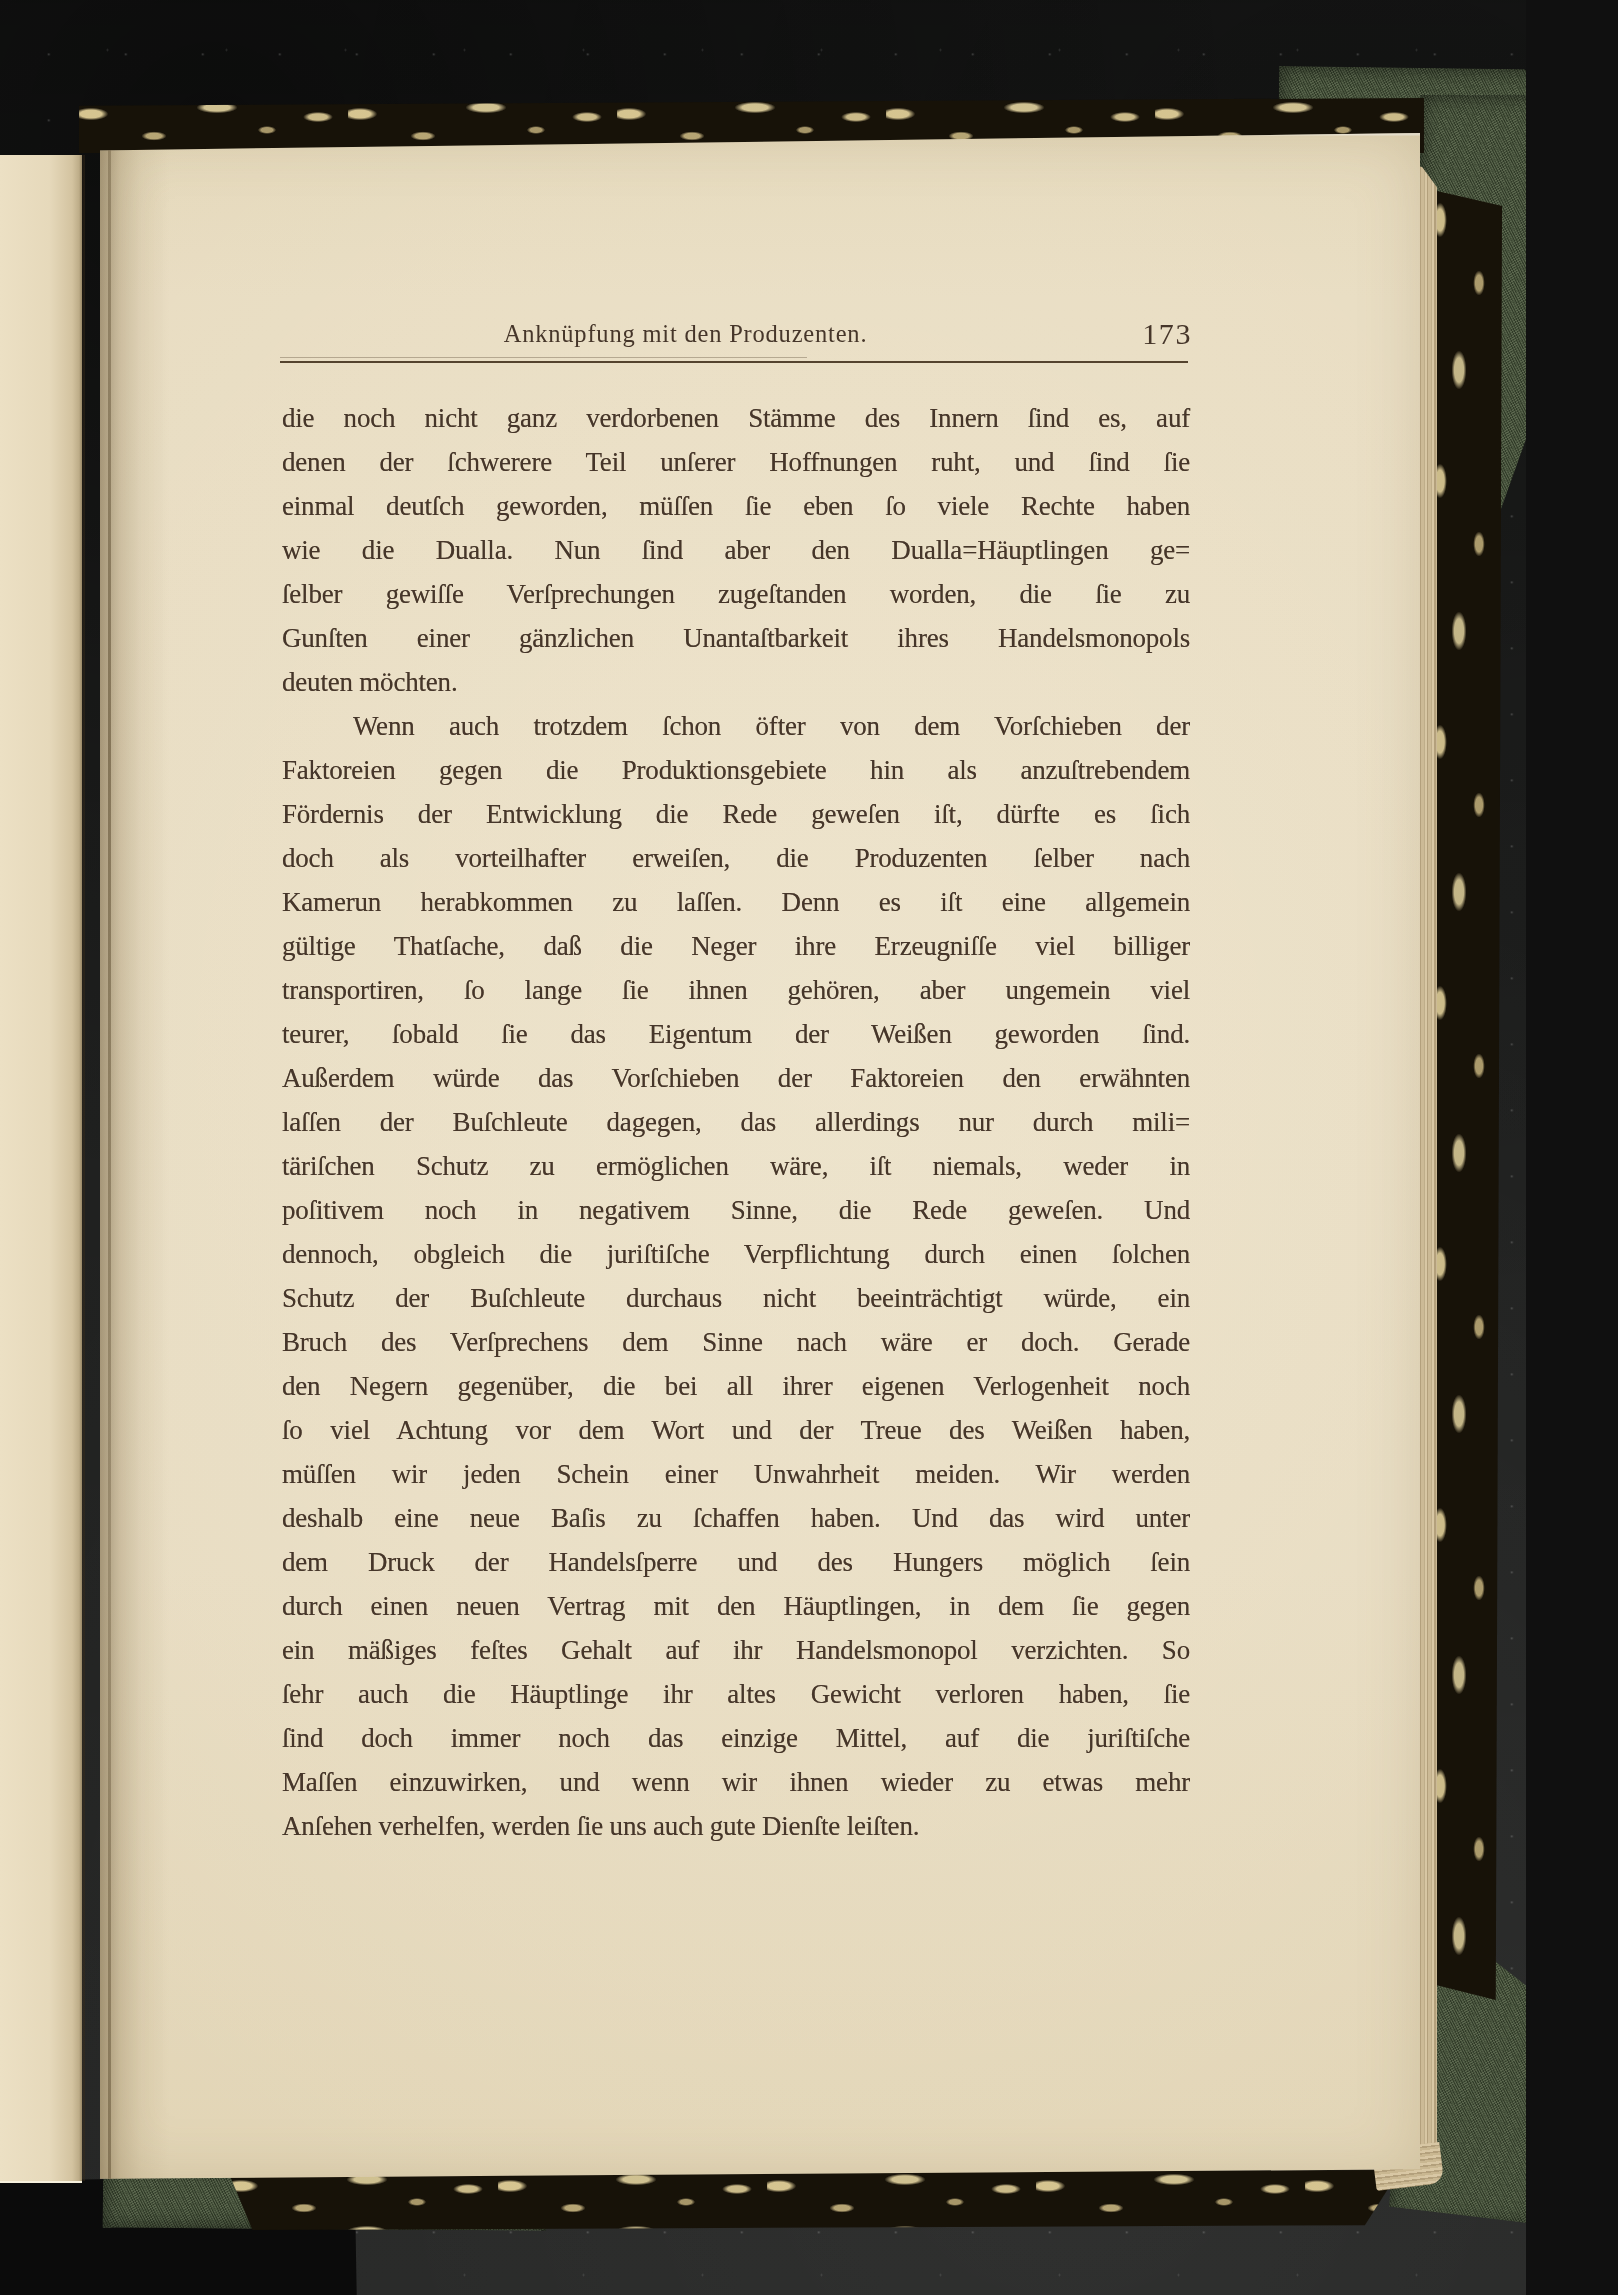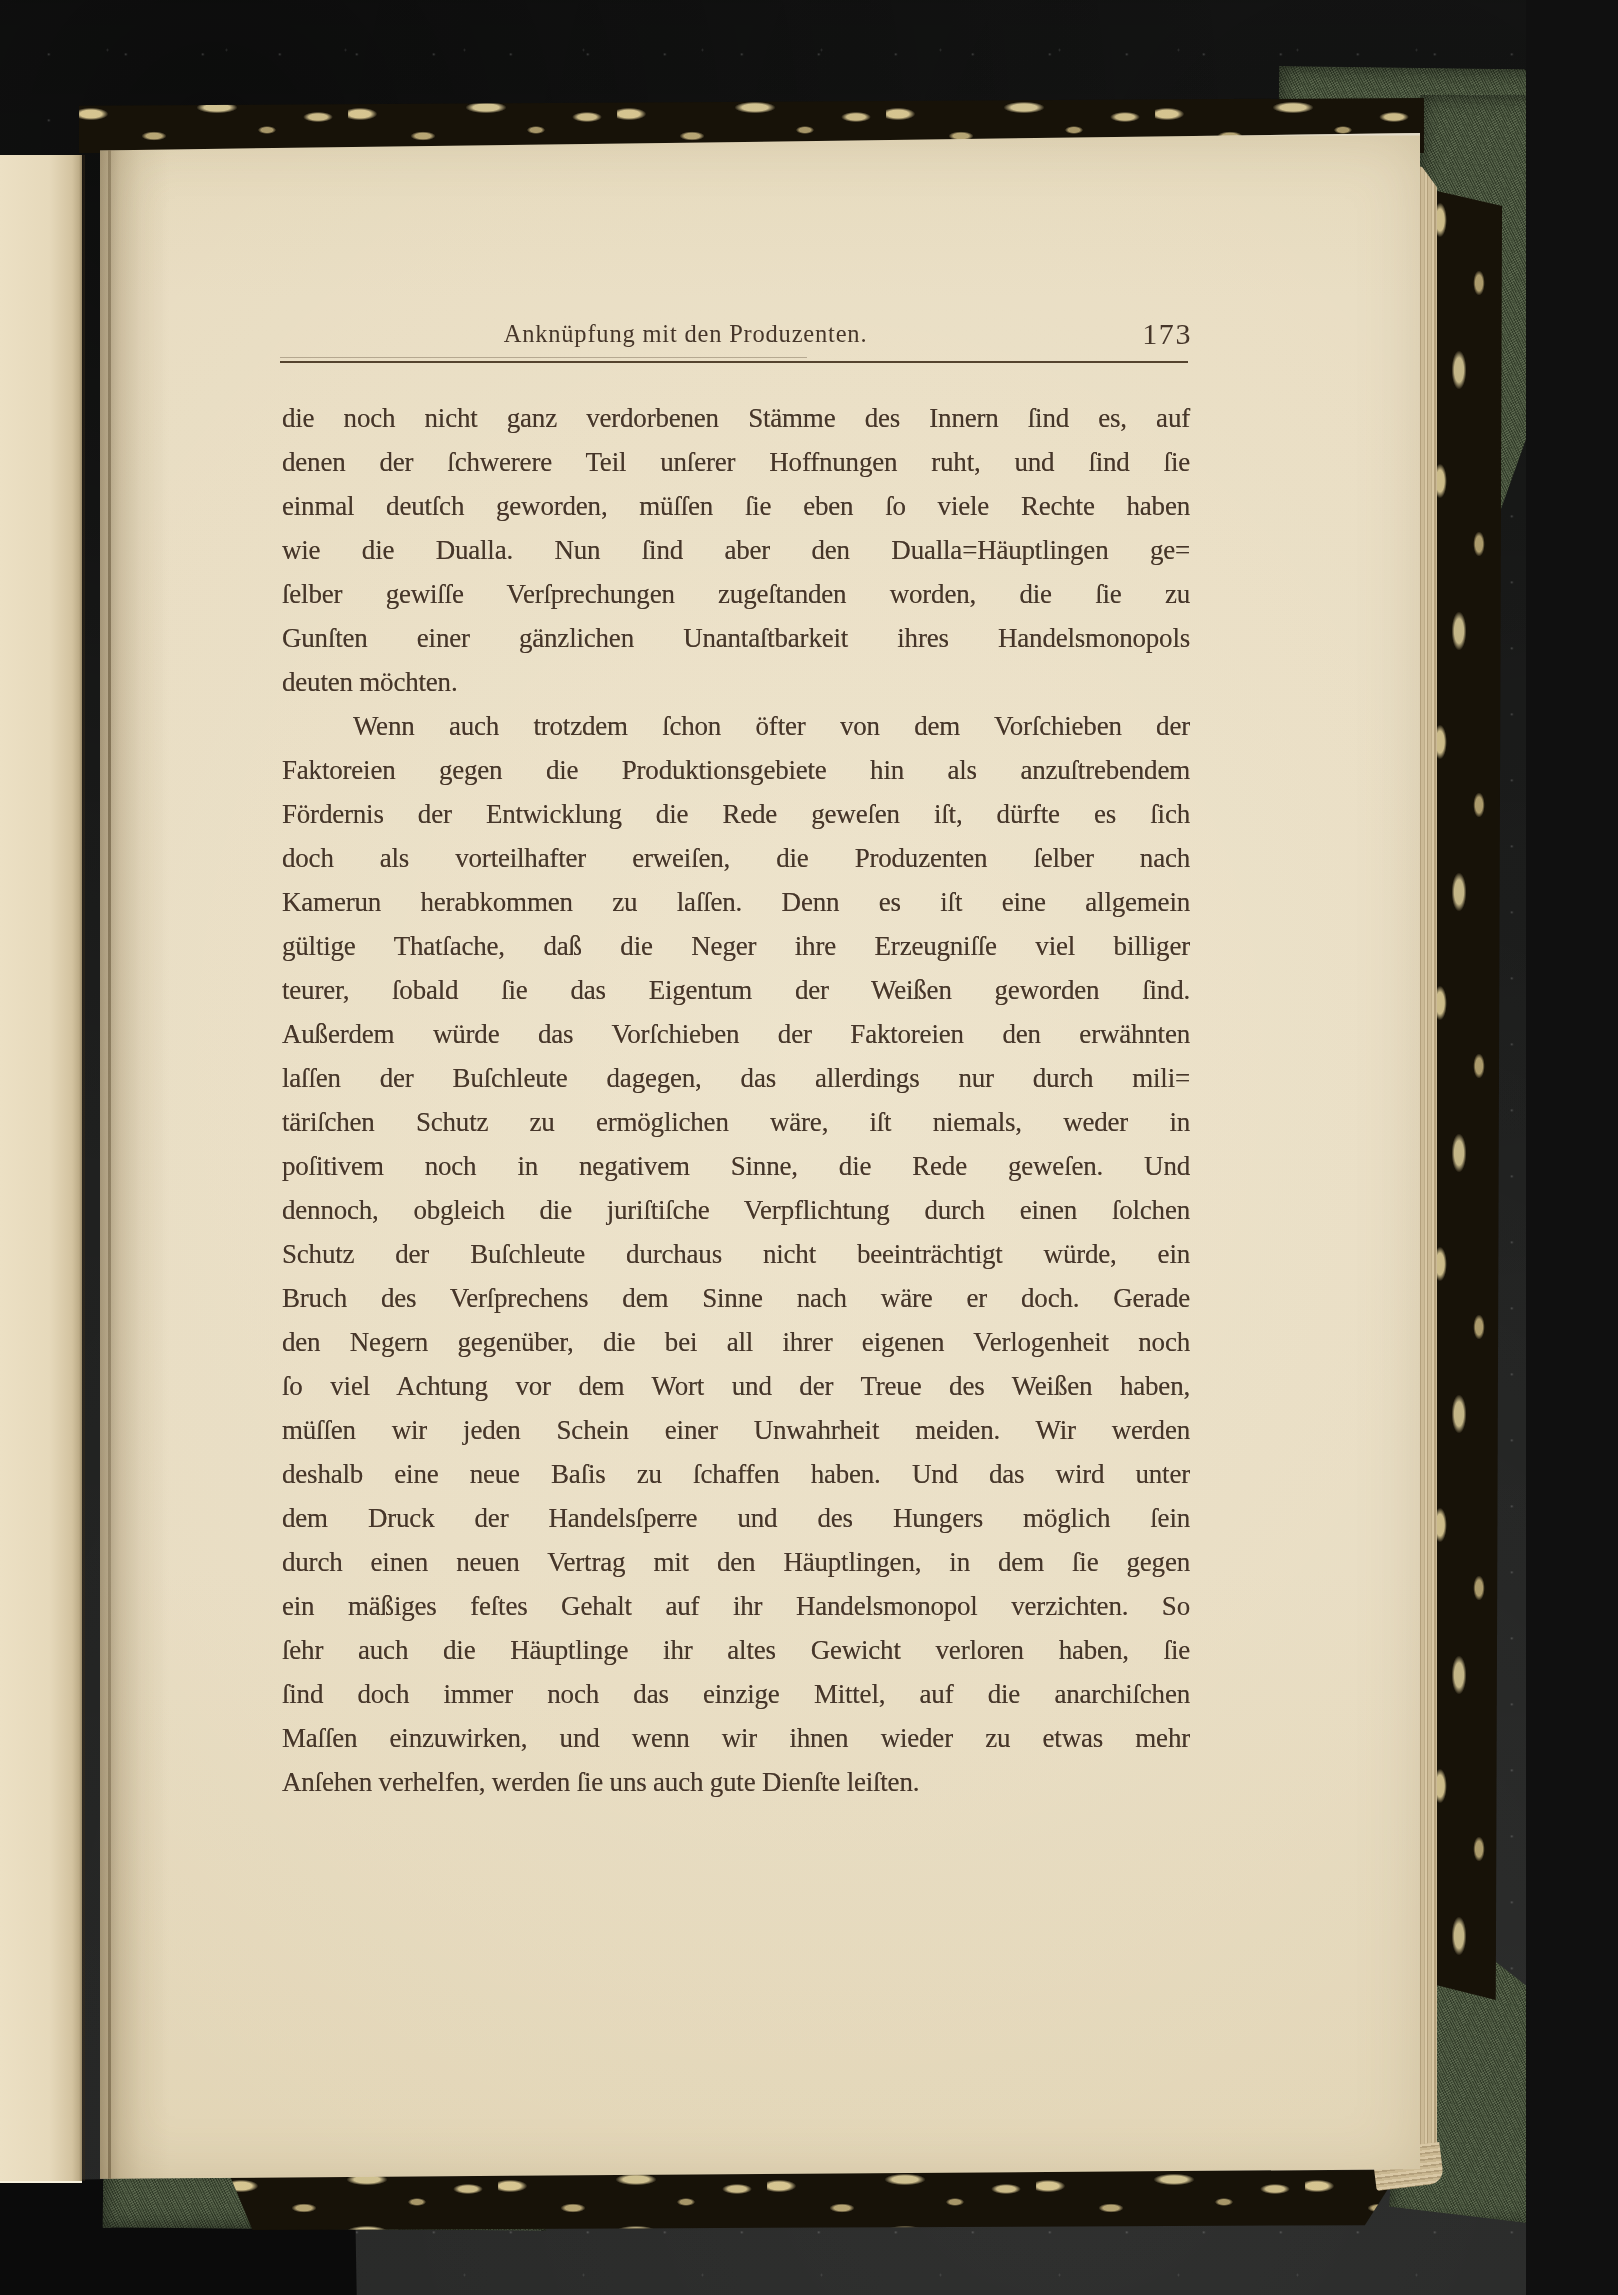--- a/index.html
+++ b/index.html
@@ -145,35 +145,36 @@
         <div class="line">wie die Dualla. Nun ſind aber den Dualla=Häuptlingen ge=</div>
         <div class="line">ſelber gewiſſe Verſprechungen zugeſtanden worden, die ſie zu</div>
         <div class="line">Gunſten einer gänzlichen Unantaſtbarkeit ihres Handelsmonopols</div>
         <div class="line short">deuten möchten.</div>
         <div class="line indent">Wenn auch trotzdem ſchon öfter von dem Vorſchieben der</div>
         <div class="line">Faktoreien gegen die Produktionsgebiete hin als anzuſtrebendem</div>
         <div class="line">Fördernis der Entwicklung die Rede geweſen iſt, dürfte es ſich</div>
         <div class="line">doch als vorteilhafter erweiſen, die Produzenten ſelber nach</div>
         <div class="line">Kamerun herabkommen zu laſſen. Denn es iſt eine allgemein</div>
         <div class="line">gültige Thatſache, daß die Neger ihre Erzeugniſſe viel billiger</div>
+        <div class="line">transportiren, ſo lange ſie ihnen gehören, aber ungemein viel</div>
         <div class="line">teurer, ſobald ſie das Eigentum der Weißen geworden ſind.</div>
         <div class="line">Außerdem würde das Vorſchieben der Faktoreien den erwähnten</div>
         <div class="line">laſſen der Buſchleute dagegen, das allerdings nur durch mili=</div>
         <div class="line">täriſchen Schutz zu ermöglichen wäre, iſt niemals, weder in</div>
         <div class="line">poſitivem noch in negativem Sinne, die Rede geweſen. Und</div>
         <div class="line">dennoch, obgleich die juriſtiſche Verpflichtung durch einen ſolchen</div>
         <div class="line">Schutz der Buſchleute durchaus nicht beeinträchtigt würde, ein</div>
         <div class="line">Bruch des Verſprechens dem Sinne nach wäre er doch. Gerade</div>
         <div class="line">den Negern gegenüber, die bei all ihrer eigenen Verlogenheit noch</div>
         <div class="line">ſo viel Achtung vor dem Wort und der Treue des Weißen haben,</div>
         <div class="line">müſſen wir jeden Schein einer Unwahrheit meiden. Wir werden</div>
         <div class="line">deshalb eine neue Baſis zu ſchaffen haben. Und das wird unter</div>
         <div class="line">dem Druck der Handelsſperre und des Hungers möglich ſein</div>
         <div class="line">durch einen neuen Vertrag mit den Häuptlingen, in dem ſie gegen</div>
         <div class="line">ein mäßiges feſtes Gehalt auf ihr Handelsmonopol verzichten. So</div>
         <div class="line">ſehr auch die Häuptlinge ihr altes Gewicht verloren haben, ſie</div>
-        <div class="line">ſind doch immer noch das einzige Mittel, auf die anarchiſchen</div>
+        <div class="line">ſind doch immer noch das einzige Mittel, auf die juriſtiſche</div>
         <div class="line">Maſſen einzuwirken, und wenn wir ihnen wieder zu etwas mehr</div>
         <div class="line short">Anſehen verhelfen, werden ſie uns auch gute Dienſte leiſten.</div>
       </div>
   </div>
 </div>
 
 
 </body></html>

